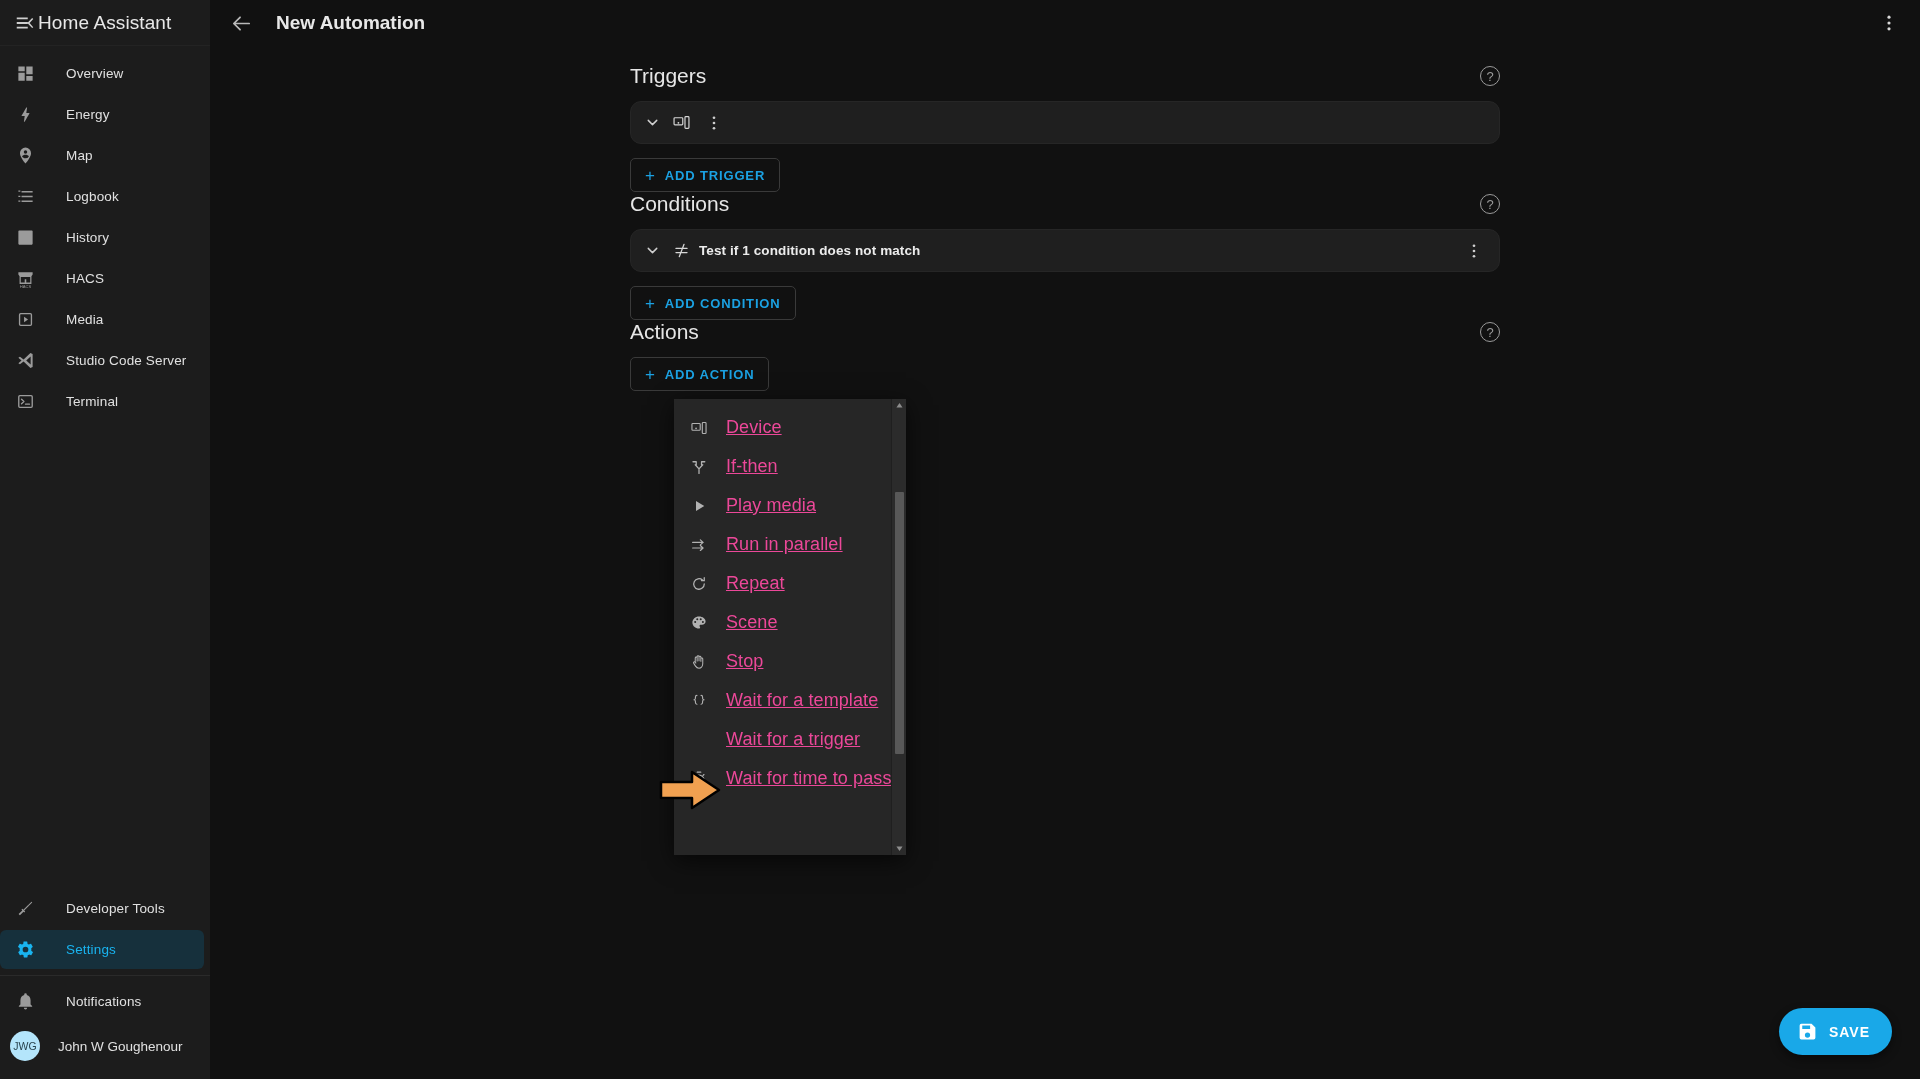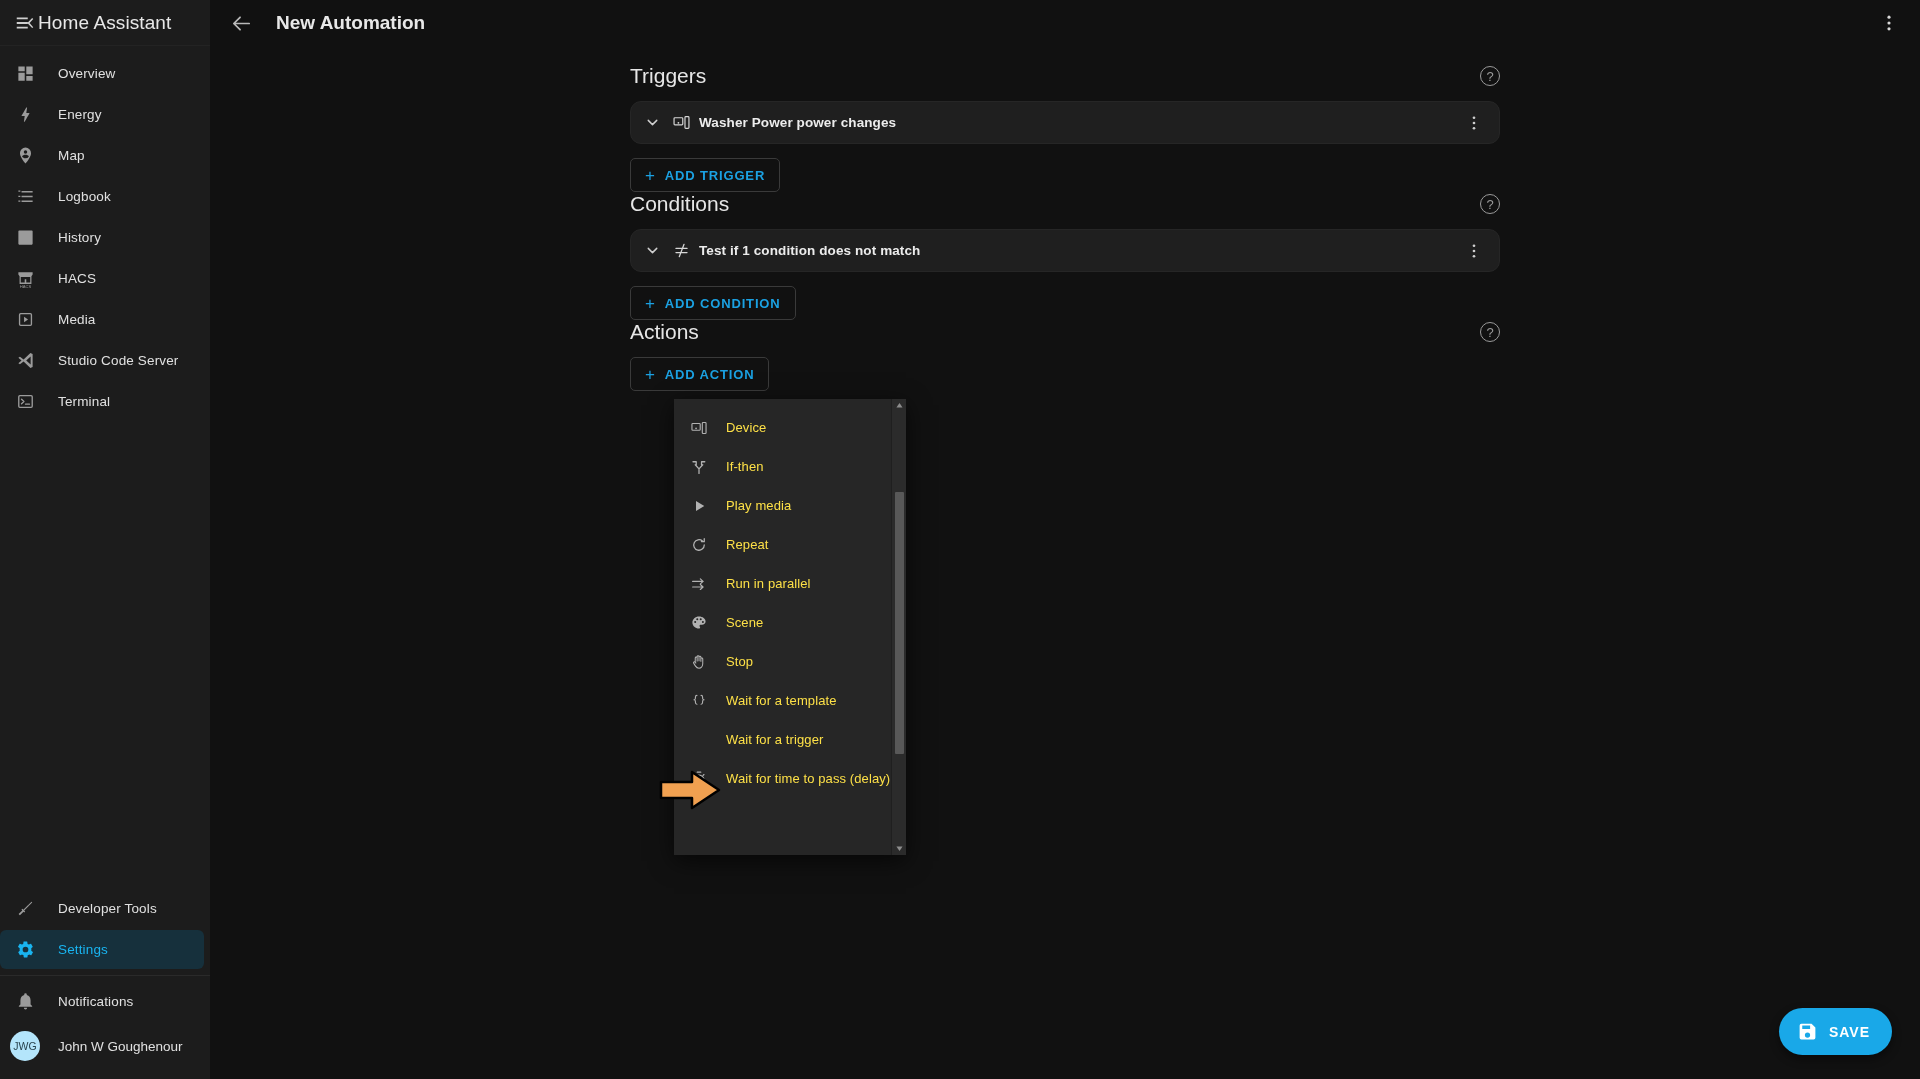--- a/index.html
+++ b/index.html
@@ -29,21 +29,21 @@
     width: 26px; height: 26px; display: flex; align-items: center;
     justify-content: center; cursor: pointer;
   }
   .sb-title {
     font-size: 19px; color: #e8e8e8; font-weight: 400;
     letter-spacing: .1px;
   }
   .sb-nav { padding-top: 8px; display: flex; flex-direction: column; }
   .sb-item {
     height: 39px; display: flex; align-items: center;
-    padding-left: 12px; gap: 20px;
+    padding-left: 12px; gap: 28px;
     cursor: pointer; border-radius: 6px;
     margin: 0 6px 2px 0;
   }
   .sb-item .ico {
     width: 26px; height: 26px; display: flex;
     align-items: center; justify-content: center; flex-shrink: 0;
     color: #9b9b9b;
   }
   .sb-item .lbl {
     font-size: 13.5px; color: #e0e0e0; font-weight: 500;
@@ -160,22 +160,23 @@
   .menu-inner { position: absolute; left:0; top: -30px; width: 100%; }
   .menu-item {
     height: 39px; display: flex; align-items: center;
     padding-left: 14px; gap: 16px; cursor: pointer;
   }
   .menu-item .mico {
     width: 22px; height: 22px; display:flex; align-items:center;
     justify-content:center; color:#b2b2b2; flex-shrink: 0;
   }
   .menu-item .mlbl {
-    font-size: 13px; color: #fde047; font-weight: 500; letter-spacing: .1px;
+    font-size: 18px; color: #ec4899; font-weight: 500; letter-spacing: .1px;
     white-space: nowrap;
+    text-decoration: underline;
   }
   
   .menu-scroll {
     width: 15px; background: #2b2b2b;
     position: relative; flex-shrink: 0;
     border-left: 1px solid #1f1f1f;
   }
   .ms-arrow {
     position:absolute; left:0; width:15px; height:13px;
     display:flex; align-items:center; justify-content:center;
@@ -387,21 +388,20 @@
               <path d="M6 9l6 6 6-6"></path>
             </svg>
         </span>
         <span class="ctype">
           <svg width="19" height="19" viewBox="0 0 24 24" fill="none" stroke="currentColor" stroke-width="1.5">
             <rect x="2.6" y="6" width="11" height="9" rx="1.1"></rect>
             <rect x="16.4" y="4.6" width="5" height="14.8" rx="1.1"></rect>
             <circle cx="8.1" cy="12.4" r="1.15" fill="currentColor" stroke="none"></circle>
           </svg>
         </span>
-        <span class="ctext">Washer Power power changes</span>
         <span class="cmenu">
           <svg width="18" height="18" viewBox="0 0 24 24" fill="currentColor">
             <circle cx="12" cy="5" r="1.8"></circle>
               <circle cx="12" cy="12" r="1.8"></circle>
               <circle cx="12" cy="19" r="1.8"></circle>
           </svg>
         </span>
       </div>
 
       <button class="outline-btn">
@@ -492,36 +492,36 @@
           <span class="mico">
             <svg width="18" height="18" viewBox="0 0 24 24" fill="currentColor">
                 <path d="M8 5.2l11 6.8-11 6.8V5.2z"></path>
               </svg>
           </span>
           <span class="mlbl">Play media</span>
         </div>
 
         <div class="menu-item">
           <span class="mico">
+            <svg width="18" height="18" viewBox="0 0 24 24" fill="none" stroke="currentColor" stroke-width="1.6" stroke-linecap="round" stroke-linejoin="round">
+              <path d="M3.5 8.5h14M13.8 5.2l3.6 3.3-3.6 3.3"></path>
+              <path d="M3.5 16h14M13.8 12.7l3.6 3.3-3.6 3.3"></path>
+            </svg>
+          </span>
+          <span class="mlbl">Run in parallel</span>
+        </div>
+
+        <div class="menu-item">
+          <span class="mico">
             <svg width="18" height="18" viewBox="0 0 24 24" fill="none" stroke="currentColor" stroke-width="1.7" stroke-linecap="round">
               <path d="M19 12a7 7 0 11-2.4-5.3"></path>
               <path d="M19 3.6V7.4h-3.8"></path>
             </svg>
           </span>
           <span class="mlbl">Repeat</span>
-        </div>
-
-        <div class="menu-item">
-          <span class="mico">
-            <svg width="18" height="18" viewBox="0 0 24 24" fill="none" stroke="currentColor" stroke-width="1.6" stroke-linecap="round" stroke-linejoin="round">
-              <path d="M3.5 8.5h14M13.8 5.2l3.6 3.3-3.6 3.3"></path>
-              <path d="M3.5 16h14M13.8 12.7l3.6 3.3-3.6 3.3"></path>
-            </svg>
-          </span>
-          <span class="mlbl">Run in parallel</span>
         </div>
 
         <div class="menu-item">
           <span class="mico">
             <svg width="18" height="18" viewBox="0 0 24 24" fill="currentColor">
               <path d="M12 3.2c-4.9 0-8.8 3.6-8.8 8.05 0 4.45 3.9 8.05 8.8 8.05.82 0 1.47-.65 1.47-1.45 0-.38-.15-.72-.38-.97-.23-.27-.37-.6-.37-.97 0-.8.65-1.45 1.47-1.45h1.73c2.7 0 4.88-2.0 4.88-4.47C20.8 6.1 16.9 3.2 12 3.2zM6.9 11.9a1.35 1.35 0 110-2.7 1.35 1.35 0 010 2.7zm2.8-3.7a1.35 1.35 0 110-2.7 1.35 1.35 0 010 2.7zm4.6 0a1.35 1.35 0 110-2.7 1.35 1.35 0 010 2.7zm2.9 3.7a1.35 1.35 0 110-2.7 1.35 1.35 0 010 2.7z"></path>
             </svg>
           </span>
           <span class="mlbl">Scene</span>
         </div>

